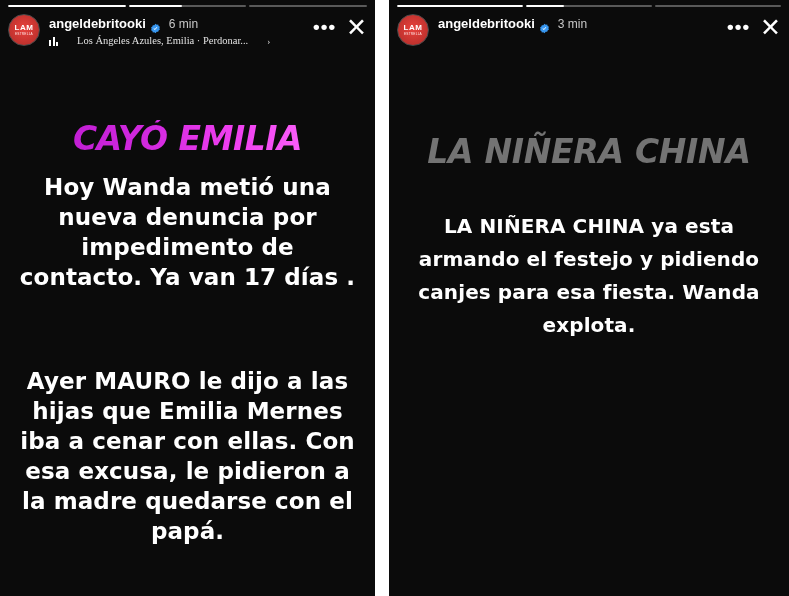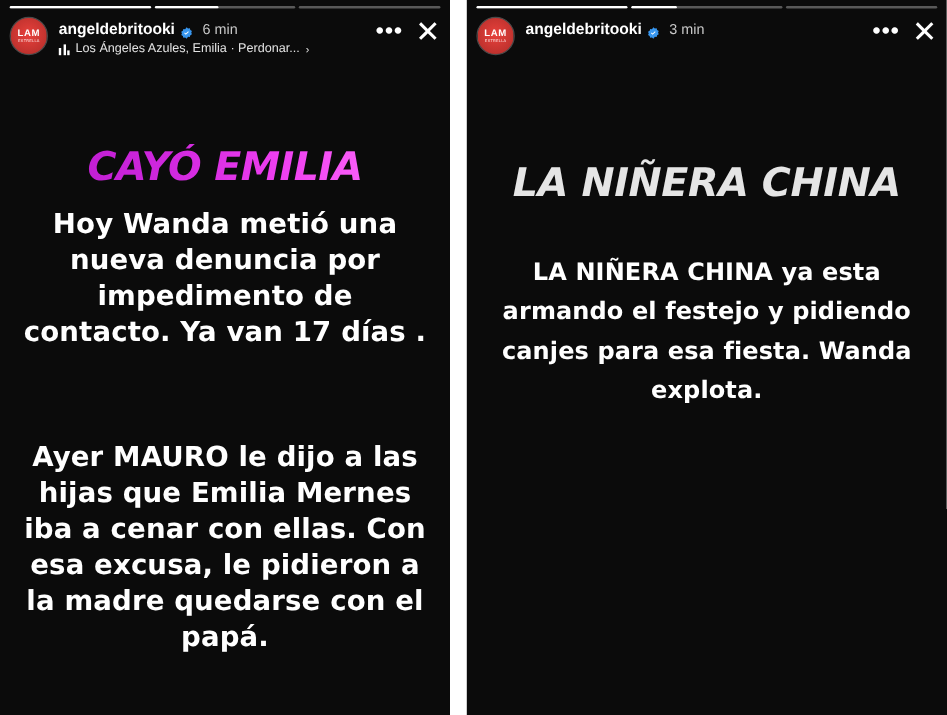--- a/index.html
+++ b/index.html
@@ -127,23 +127,24 @@
   }
   .timestamp {
     color: #c8c8c8;
     font-size: 12px;
     margin-left: 4px;
     white-space: nowrap;
   }
   .music-line {
     display: flex;
     align-items: flex-end;
-    gap: 5px;
+    gap: 19px;
     margin-top: 2px;
     height: 13px;
+    font-family: Liberation Serif, serif;
   }
   .music-icon {
     display: inline-flex;
     align-items: flex-end;
     gap: 1.5px;
     height: 9px;
   }
   .music-icon i {
     display: block;
     width: 2px;
@@ -223,21 +224,21 @@
     letter-spacing: 0.1px;
   }
   .left .para.p1 { margin-top: 14px; }
   .left .para.p2 { margin-top: 74px; }
   .title-ninera {
     margin-top: 70px;
     font-family: "DejaVu Sans", sans-serif;
     font-weight: bold;
     font-style: italic;
     font-size: 33px;
-    color: #e5e5e5;
+    color: #737373;
     text-align: center;
     line-height: 40px;
     letter-spacing: -0.3px;
   }
   .right .para.p1 { margin-top: 22px; }
   .right .para.p2 { margin-top: 38px; }
   .right .para { font-size: 20px; line-height: 33px; }
 </style>
 </head>
 <body>

